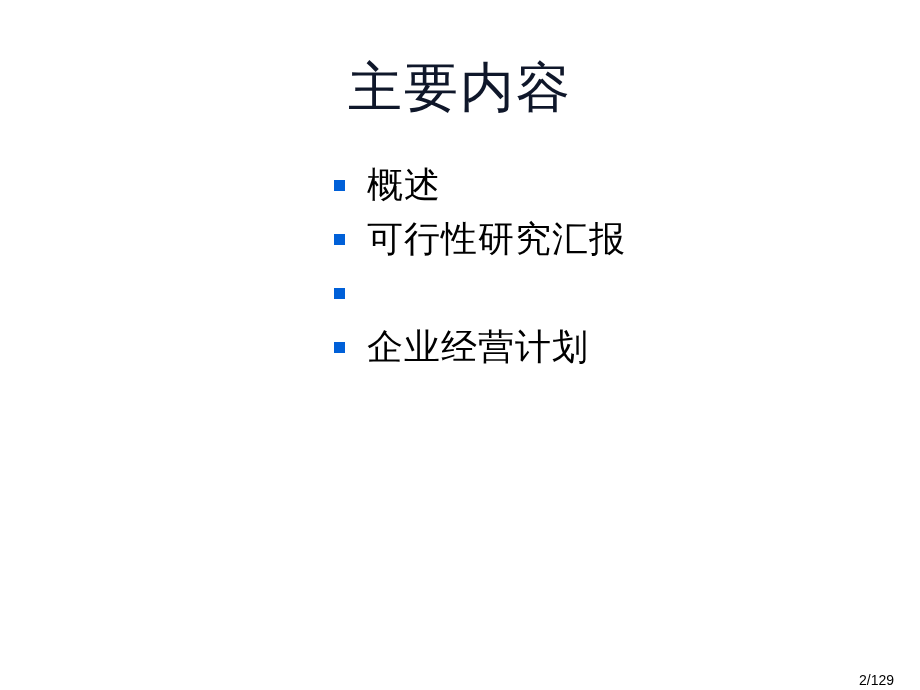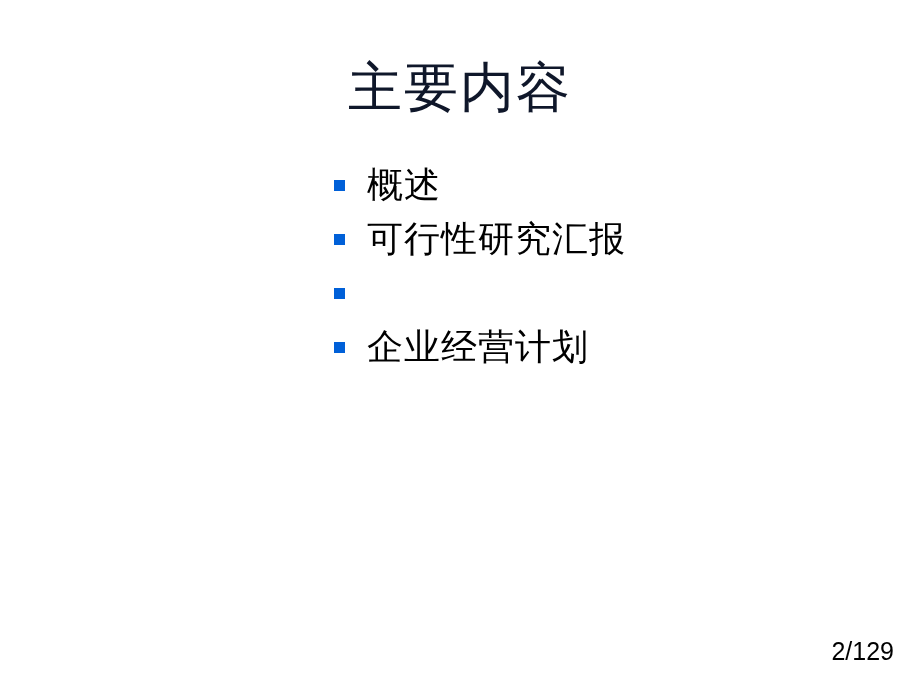--- a/index.html
+++ b/index.html
@@ -8,21 +8,21 @@
       font-family: "DejaVu Serif", "Liberation Serif", serif;
     }
     .title {
       position: absolute; left: 0; right: 0; top: 56px; text-align: center;
       color: #0f172a; font-size: 54px; line-height: 64px; letter-spacing: 2px;
     }
     .list { position: absolute; left: 334px; top: 158px; margin: 0; padding: 0; list-style: none; }
     .item { height: 54px; display: flex; align-items: center; }
     .bullet { width: 11px; height: 11px; background: #0060d8; margin-right: 22px; flex: none; }
     .label { font-size: 36px; color: #000; line-height: 54px; letter-spacing: 1px; }
-    .page { position: absolute; right: 26px; bottom: 24px; font-family: "Liberation Sans", sans-serif; font-size: 25px; color: #000; }
+    .page { position: absolute; right: 26px; bottom: 2px; font-family: "Liberation Sans", sans-serif; font-size: 14px; color: #000; }
   </style>
 </head>
 <body>
 
 <div class="title">主要内容</div>
 
 <ul class="list">
   <li class="item">
       <span class="bullet"></span>
       <span class="label">概述</span>

